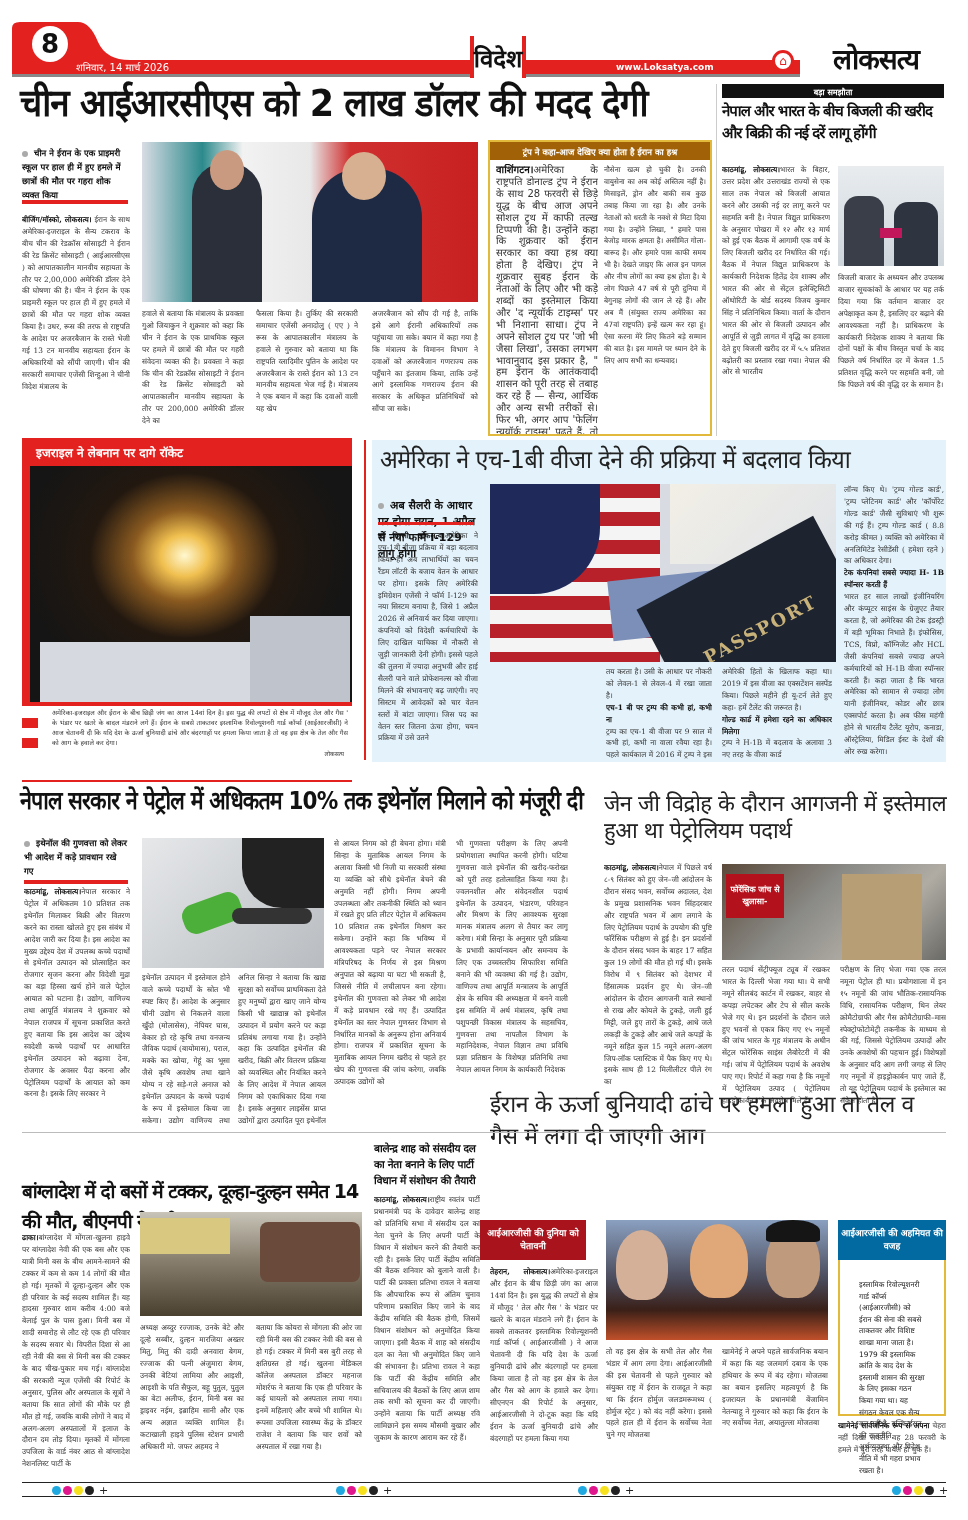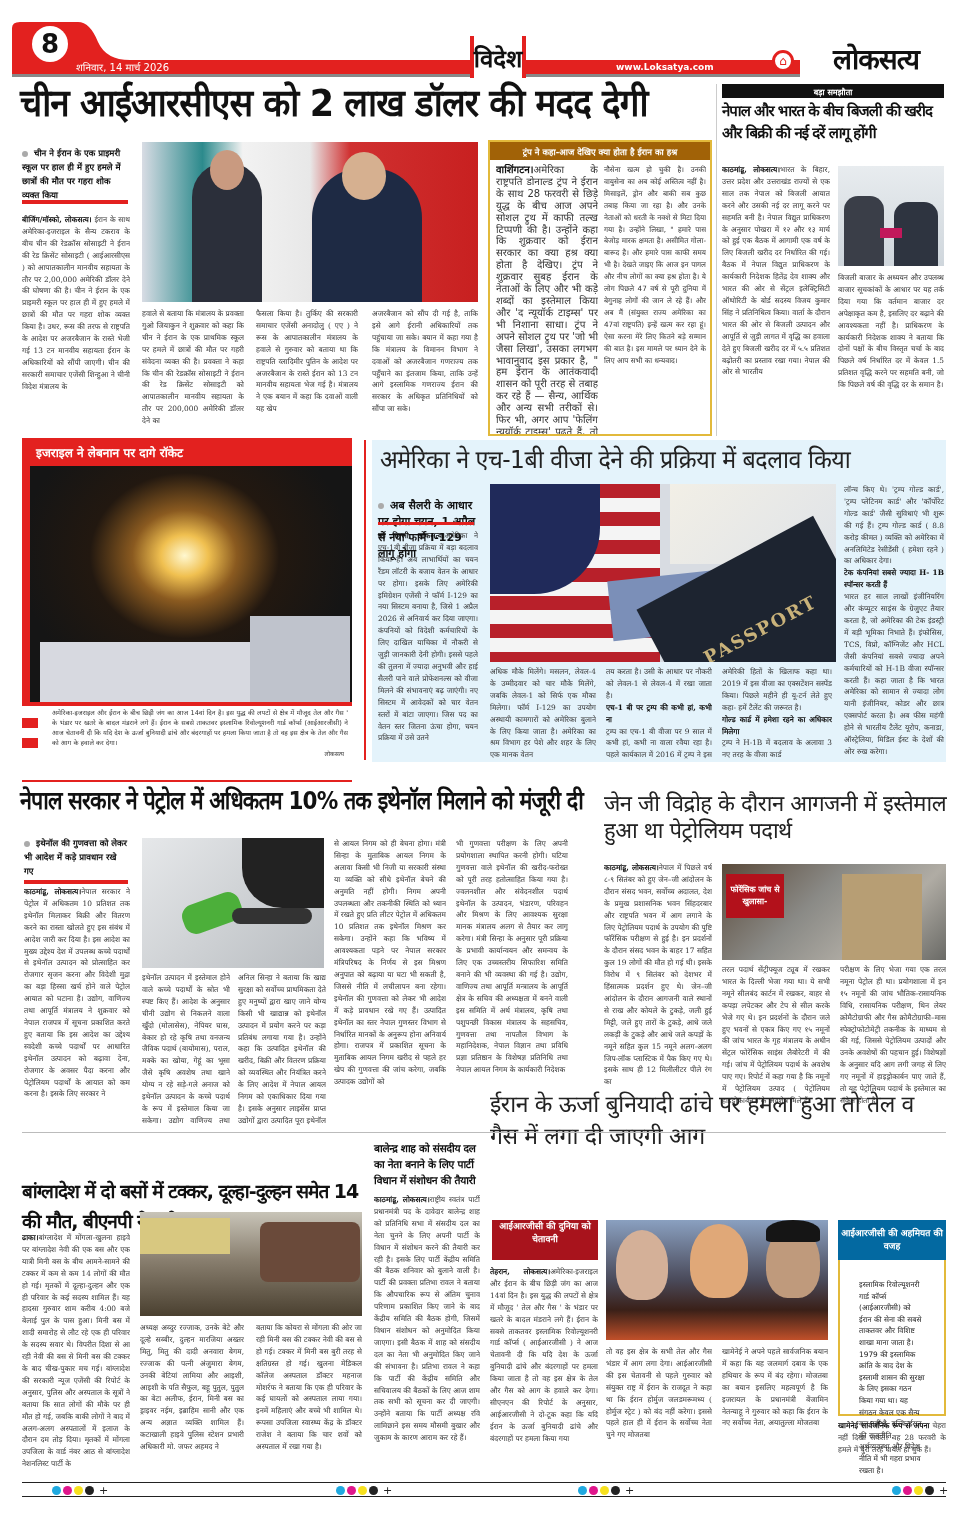--- a/index.html
+++ b/index.html
@@ -107,21 +107,20 @@
     <div class="abs" style="left:0;top:0;width:170px;height:178px;background:repeating-linear-gradient(180deg,#b8202a 0 14px,#f4f4f4 14px 28px)"></div>
     <div class="abs" style="left:0;top:0;width:110px;height:110px;background:#202a5a;border-radius:0 0 60% 0"></div>
     <div class="abs" style="left:180px;top:0;width:166px;height:80px;background:linear-gradient(135deg,#f2efe6,#dfe3e8)"></div>
     <div class="abs" style="left:120px;top:90px;width:140px;height:60px;background:#7b8fb8;transform:rotate(-6deg);display:flex;align-items:center;justify-content:center">
       <span style="color:#fff;font:bold 16px 'DejaVu Sans',sans-serif;letter-spacing:3px">VISA</span>
     </div>
     <div class="abs" style="left:170px;top:70px;width:200px;height:150px;background:#1d2430;transform:rotate(-28deg);display:flex;align-items:center;justify-content:center">
       <span style="color:#c9b27a;font:bold 18px 'DejaVu Serif',serif;letter-spacing:2px">PASSPORT</span>
     </div>
   </div>
-  <div class="abs txt" style="left:118px;top:226px;width:106px;height:94px">अधिक मौके मिलेंगे। मसलन, लेवल-4 के उम्मीदवार को चार मौके मिलेंगे, जबकि लेवल-1 को सिर्फ एक मौका मिलेगा। फॉर्म I-129 का उपयोग अस्थायी कामगारों को अमेरिका बुलाने के लिए किया जाता है। अमेरिका का श्रम विभाग हर पेशे और शहर के लिए एक मानक वेतन</div>
   <div class="abs txt" style="left:234px;top:226px;width:106px;height:94px">
     <span>तय करता है। उसी के आधार पर नौकरी को लेवल-1 से लेवल-4 में रखा जाता है।</span><br><b style="color:#111">एच-1 बी पर ट्रम्प की कभी हां, कभी ना</b><br><span>ट्रम्प का एच-1 बी वीजा पर 9 साल में कभी हां, कभी ना वाला रवैया रहा है। पहले कार्यकाल में 2016 में ट्रम्प ने इस वीजा को</span>
   </div>
   <div class="abs txt" style="left:350px;top:226px;width:110px;height:94px">
     <span>अमेरिकी हितों के खिलाफ कहा था। 2019 में इस वीजा का एक्सटेंशन सस्पेंड किया। पिछले महीने ही यू-टर्न लेते हुए कहा- हमें टैलेंट की जरूरत है।</span><br><b style="color:#111">गोल्ड कार्ड में हमेशा रहने का अधिकार मिलेगा</b><br><span>ट्रम्प ने H-1B में बदलाव के अलावा 3 नए तरह के वीजा कार्ड</span>
   </div>
   <div class="abs txt" style="left:472px;top:44px;width:100px;height:276px">
     <span>लॉन्च किए थे। 'ट्रम्प गोल्ड कार्ड', 'ट्रम्प प्लेटिनम कार्ड' और 'कॉर्पोरेट गोल्ड कार्ड' जैसी सुविधाएं भी शुरू की गई हैं। ट्रम्प गोल्ड कार्ड ( 8.8 करोड़ कीमत ) व्यक्ति को अमेरिका में अनलिमिटेड रेसीडेंसी ( हमेशा रहने ) का अधिकार देगा।</span><br><b style="color:#111">टेक कंपनियां सबसे ज्यादा H- 1B स्पॉन्सर करती हैं</b><br><span>भारत हर साल लाखों इंजीनियरिंग और कंप्यूटर साइंस के ग्रेजुएट तैयार करता है, जो अमेरिका की टेक इंडस्ट्री में बड़ी भूमिका निभाते हैं। इंफोसिस, TCS, विप्रो, कॉग्निजेंट और HCL जैसी कंपनियां सबसे ज्यादा अपने कर्मचारियों को H-1B वीजा स्पॉन्सर करती हैं। कहा जाता है कि भारत अमेरिका को सामान से ज्यादा लोग यानी इंजीनियर, कोडर और छात्र एक्सपोर्ट करता है। अब फीस महंगी होने से भारतीय टैलेंट यूरोप, कनाडा, ऑस्ट्रेलिया, मिडिल ईस्ट के देशों की ओर रुख करेगा।</span>
   </div>
 </div>
@@ -167,21 +166,21 @@
 </div>
 <div class="abs txt" style="left:140px;top:1322px;width:104px;height:154px">अध्यक्ष अब्दुर रज्जाक, उनके बेटे और दूल्हे सब्बीर, दुल्हन मारजिया अख्तर मितु, मितु की दादी अनवारा बेगम, रज्जाक की पत्नी अंजुमारा बेगम, उनकी बेटियां लामिया और आइशी, आइशी के पति सैफुल, बहू पुतुल, पुतुल का बेटा अलीफ, ईरान, मिनी बस का ड्राइवर नईम, इब्राहिम सानी और एक अन्य अज्ञात व्यक्ति शामिल हैं। कटाखाली हाइवे पुलिस स्टेशन प्रभारी अधिकारी मो. जफर अहमद ने</div>
 <div class="abs txt" style="left:256px;top:1322px;width:106px;height:154px">बताया कि कोयरा से मोंगला की ओर जा रही मिनी बस की टक्कर नेवी की बस से हो गई। टक्कर में मिनी बस बुरी तरह से क्षतिग्रस्त हो गई। खुलना मेडिकल कॉलेज अस्पताल डॉक्टर महनाज मोशर्रफ ने बताया कि एक ही परिवार के कई घायलों को अस्पताल लाया गया। इनमें महिलाएं और बच्चे भी शामिल थे। रूपसा उपजिला स्वास्थ्य केंद्र के डॉक्टर राजेश ने बताया कि चार शवों को अस्पताल में रखा गया है।</div>
 
 <div class="abs hl" style="left:374px;top:1140px;width:110px;font-size:10.5px;line-height:16px;letter-spacing:-0.3px">बालेन्द्र शाह को संसदीय दल का नेता बनाने के लिए पार्टी विधान में संशोधन की तैयारी</div>
 <div class="abs txt" style="left:374px;top:1194px;width:106px;height:282px">
   <span class="strong">काठमांडू, लोकसत्य।</span><span>राष्ट्रीय स्वतंत्र पार्टी प्रधानमंत्री पद के दावेदार बालेन्द्र शाह को प्रतिनिधि सभा में संसदीय दल का नेता चुनने के लिए अपनी पार्टी के विधान में संशोधन करने की तैयारी कर रही है। इसके लिए पार्टी केंद्रीय समिति की बैठक शनिवार को बुलाने वाली है। पार्टी की प्रवक्ता प्रतिभा रावल ने बताया कि औपचारिक रूप से अंतिम चुनाव परिणाम प्रकाशित किए जाने के बाद केंद्रीय समिति की बैठक होगी, जिसमें विधान संशोधन को अनुमोदित किया जाएगा। इसी बैठक में शाह को संसदीय दल का नेता भी अनुमोदित किए जाने की संभावना है। प्रतिभा रावल ने कहा कि पार्टी की केंद्रीय समिति और सचिवालय की बैठकों के लिए आज शाम तक सभी को सूचना कर दी जाएगी। उन्होंने बताया कि पार्टी अध्यक्ष रवि लामिछाने इस समय मौसमी बुखार और जुकाम के कारण आराम कर रहे हैं।</span>
 </div>
 
 <div class="abs lt" style="left:490px;top:1088px;width:440px;font-size:23px;line-height:32px">ईरान के ऊर्जा बुनियादी ढांचे पर हमला हुआ तो तेल व गैस में लगा दी जाएगी आग</div>
-<div class="abs" style="left:492px;top:1220px;width:106px;height:40px;background:#a8131c;display:flex;align-items:flex-start;justify-content:center;text-align:center">
+<div class="abs" style="left:480px;top:1220px;width:106px;height:40px;background:#a8131c;display:flex;align-items:center;justify-content:center;text-align:center">
   <span style="color:#fff;font:bold 9px 'DejaVu Sans',sans-serif;line-height:13px">आईआरजीसी की दुनिया को चेतावनी</span>
 </div>
 <div class="abs txt" style="left:490px;top:1266px;width:108px;height:210px">
   <span class="strong">तेहरान, लोकसत्य।</span><span>अमेरिका-इजराइल और ईरान के बीच छिड़ी जंग का आज 14वां दिन है। इस युद्ध की लपटों से क्षेत्र में मौजूद ' तेल और गैस ' के भंडार पर खतरे के बादल मंडराने लगे हैं। ईरान के सबसे ताकतवर इस्लामिक रिवोल्यूशनरी गार्ड कॉर्प्स ( आईआरजीसी ) ने आज चेतावनी दी कि यदि देश के ऊर्जा बुनियादी ढांचे और बंदरगाहों पर हमला किया जाता है तो वह इस क्षेत्र के तेल और गैस को आग के हवाले कर देगा। सीएनएन की रिपोर्ट के अनुसार, आईआरजीसी ने दो-टूक कहा कि यदि ईरान के ऊर्जा बुनियादी ढांचे और बंदरगाहों पर हमला किया गया</span>
 </div>
 <div class="abs img" style="left:606px;top:1220px;width:222px;height:120px;background:linear-gradient(180deg,#8aa0c0 0%,#4a4a5a 50%,#3a2018 75%,#c0502a 100%)">
   <div class="abs" style="left:10px;top:10px;width:52px;height:70px;background:#d4b098;border-radius:50% 50% 40% 40%"></div>
   <div class="abs" style="left:84px;top:4px;width:58px;height:74px;background:#e0a878;border-radius:50% 50% 40% 40%"></div>
   <div class="abs" style="left:160px;top:6px;width:54px;height:72px;background:#bf9a7c;border-radius:50% 50% 40% 40%"></div>
   <div class="abs" style="left:160px;top:0;width:54px;height:22px;background:#151515;border-radius:50% 50% 10% 10%"></div>

